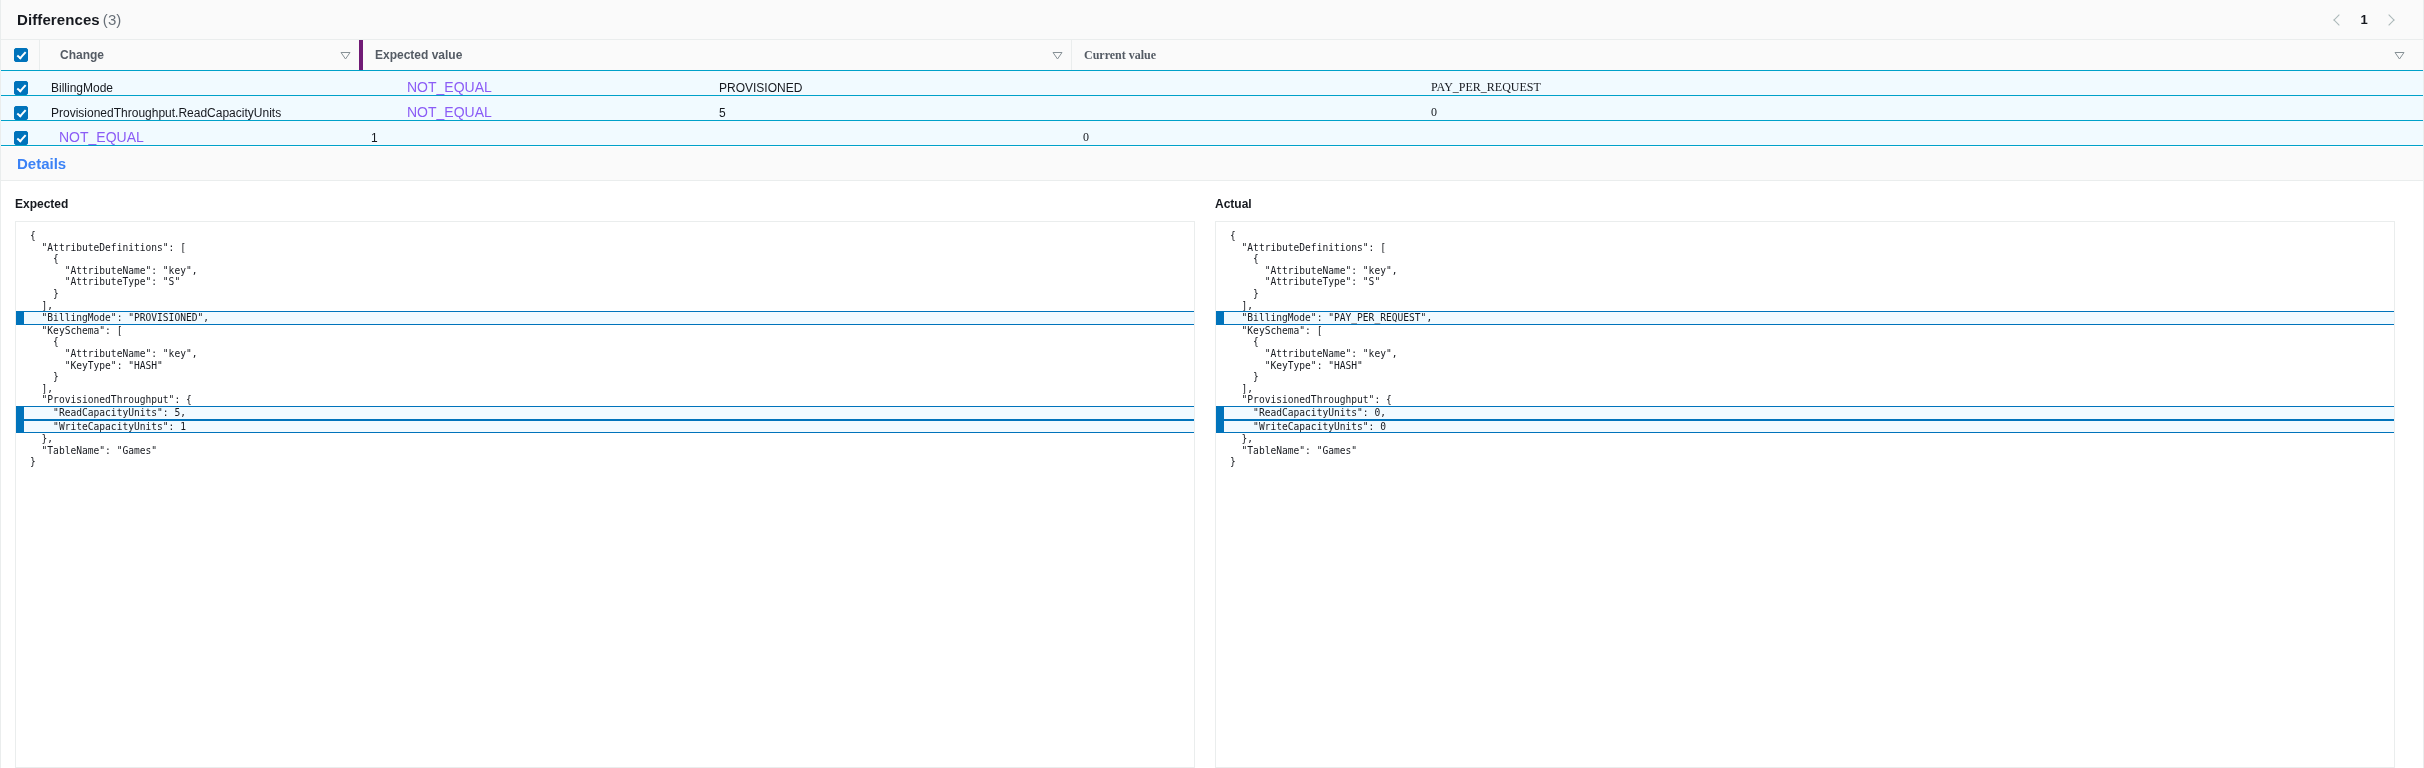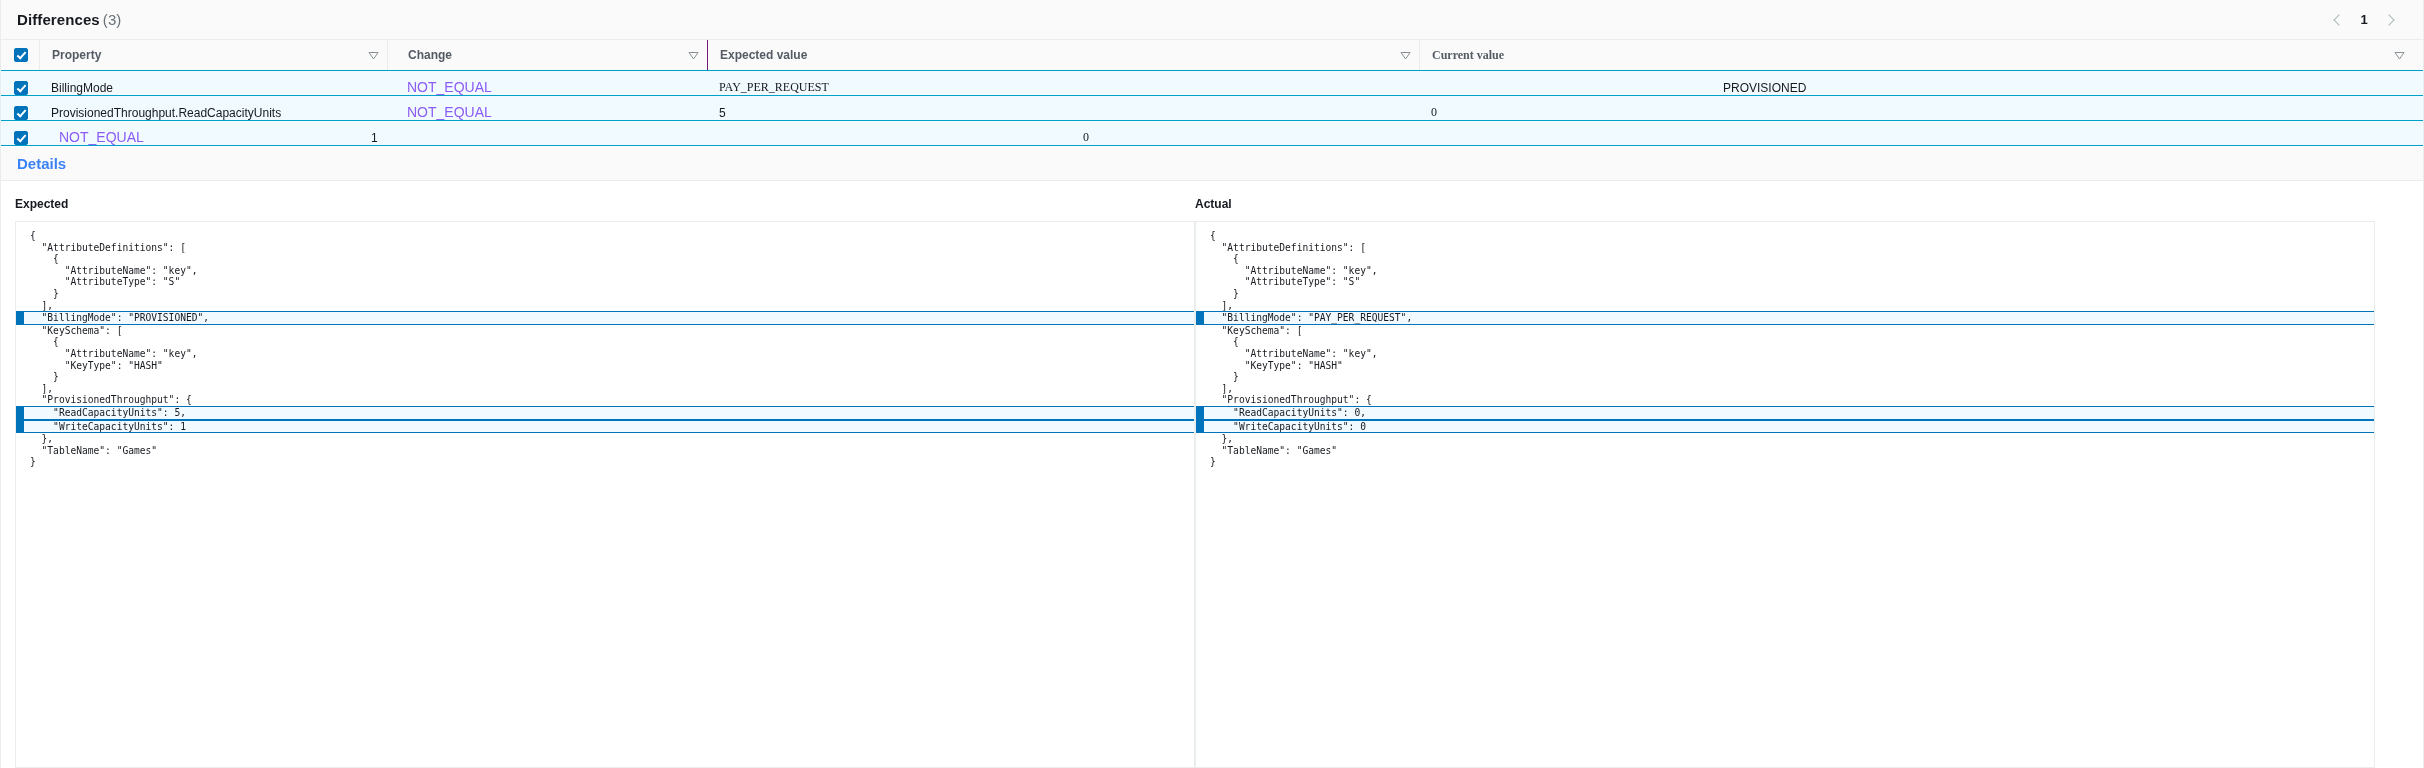--- a/index.html
+++ b/index.html
@@ -98,21 +98,21 @@
   }
   .cell {
     display: flex;
     align-items: center;
     box-sizing: border-box;
     font-size: 12px;
   }
   .c-check  { width: 38px; padding-left: 13px; }
   .c-prop   { width: 348px; padding-left: 12px; border-left: 1px solid #eaeded; }
   .c-change { width: 320px; padding-left: 20px; border-left: 1px solid #eaeded; }
-  .c-exp    { width: 712px; padding-left: 12px; border-left: 1px solid #701a75; }
+  .c-exp    { width: 712px; padding-left: 12px; border-left: 4px solid #701a75; }
   .c-cur    { flex: 1;      padding-left: 12px; border-left: 1px solid #eaeded; padding-right: 10px; font-family: Liberation Serif, serif;}
 
   .col-head .c-prop,
   .col-head .c-change,
   .col-head .c-exp,
   .col-head .c-cur {
     justify-content: space-between;
   }
   .col-label {
     font-size: 12px;
@@ -195,20 +195,21 @@
     font-size: 15px;
     font-weight: bold;
     color: #3b82f6;
   }
 
   .details-body {
     flex: 1;
     display: flex;
     padding: 16px 14px 0 14px;
     box-sizing: border-box;
+    gap: 20px;
   }
   .detail-col {
     width: 1180px;
     display: flex;
     flex-direction: column;
   }
   .detail-label {
     font-size: 12px;
     font-weight: bold;
     color: #16191f;
@@ -271,28 +272,20 @@
       <div class="pg-btn">
         <span class="pg-chevron right"></span>
       </div>
     </div>
   </div>
 
   <div class="col-head">
     <div class="cell c-check">
       <div class="cb"></div>
     </div>
-    <div class="cell c-prop">
-      <span class="col-label">Property</span>
-      <span class="sort-icon">
-        <svg width="11" height="11" viewBox="0 0 11 11">
-            <path d="M1 2.5 L10 2.5 L5.5 9 Z" fill="none" stroke="#879196" stroke-width="1"></path>
-          </svg>
-      </span>
-    </div>
     <div class="cell c-change">
       <span class="col-label">Change</span>
       <span class="sort-icon">
         <svg width="11" height="11" viewBox="0 0 11 11">
             <path d="M1 2.5 L10 2.5 L5.5 9 Z" fill="none" stroke="#879196" stroke-width="1"></path>
           </svg>
       </span>
     </div>
     <div class="cell c-exp">
       <span class="col-label">Expected value</span>
@@ -317,25 +310,25 @@
     <div class="row">
       <div class="cell c-check">
         <div class="cb"></div>
       </div>
       <div class="cell c-prop">
         <span class="row-text">BillingMode</span>
       </div>
       <div class="cell c-change">
         <span class="row-link">NOT_EQUAL</span>
       </div>
+      <div class="cell c-exp">
+        <span class="row-text">PROVISIONED</span>
+      </div>
       <div class="cell c-cur">
         <span class="row-text">PAY_PER_REQUEST</span>
-      </div>
-      <div class="cell c-exp">
-        <span class="row-text">PROVISIONED</span>
       </div>
     </div>
 
     <div class="row">
       <div class="cell c-check">
         <div class="cb"></div>
       </div>
       <div class="cell c-prop">
         <span class="row-text">ProvisionedThroughput.ReadCapacityUnits</span>
       </div>

